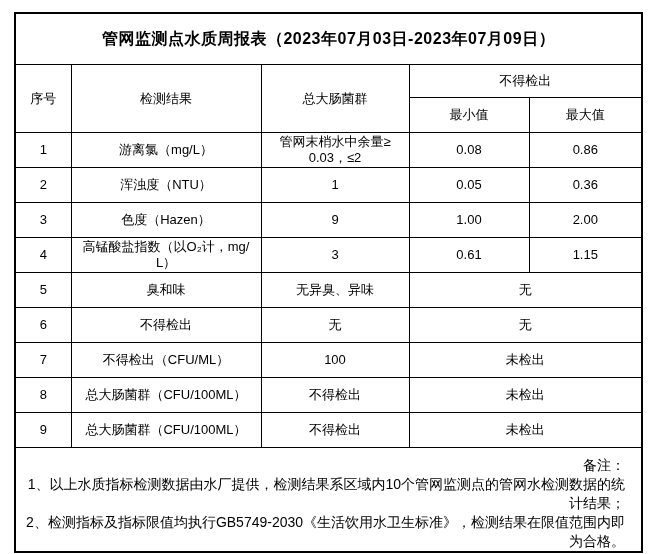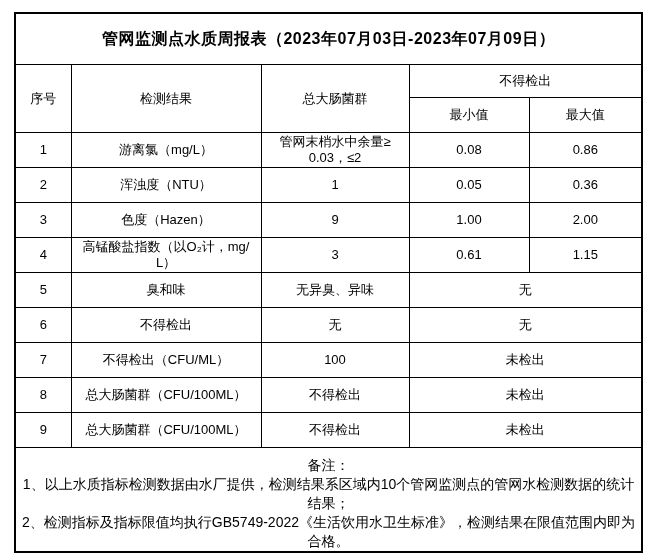--- a/index.html
+++ b/index.html
@@ -44,25 +44,25 @@
     font-weight: bold;
     letter-spacing: 0.5px;
   }
   tr.head-row-1 td { height: 30px; }
   tr.head-row-2 td { height: 32px; }
   tr.data-row td   { height: 32px; }
   td.limit-2line div { line-height: 16px; }
   tr.notes-row td.notes-cell {
     border: none;
     height: 93px;
-    text-align: center;
+    text-align: right;
     vertical-align: top;
     font-size: 14px;
     line-height: 19px;
-    padding: 8px 2px 0 2px;
+    padding: 8px 16px 0 2px;
     word-break: break-all;
   }
 </style>
 </head>
 <body>
 
 <div class="page">
   <table class="report">
     <colgroup>
       <col style="width:56px">
@@ -155,18 +155,18 @@
       <td>9</td>
       <td>总大肠菌群（CFU/100ML）</td>
       <td>不得检出</td>
       <td colspan="2">未检出</td>
     </tr>
 
     <tr class="notes-row">
       <td colspan="5" class="notes-cell">
         <div>备注：</div>
         <div>1、以上水质指标检测数据由水厂提供，检测结果系区域内10个管网监测点的管网水检测数据的统计结果；</div>
-        <div>2、检测指标及指标限值均执行GB5749-2022《生活饮用水卫生标准》，检测结果在限值范围内即为合格。</div>
+        <div>2、检测指标及指标限值均执行GB5749-2030《生活饮用水卫生标准》，检测结果在限值范围内即为合格。</div>
       </td>
     </tr>
   </tbody>
     </table>
 </div>
 
 </body></html>

